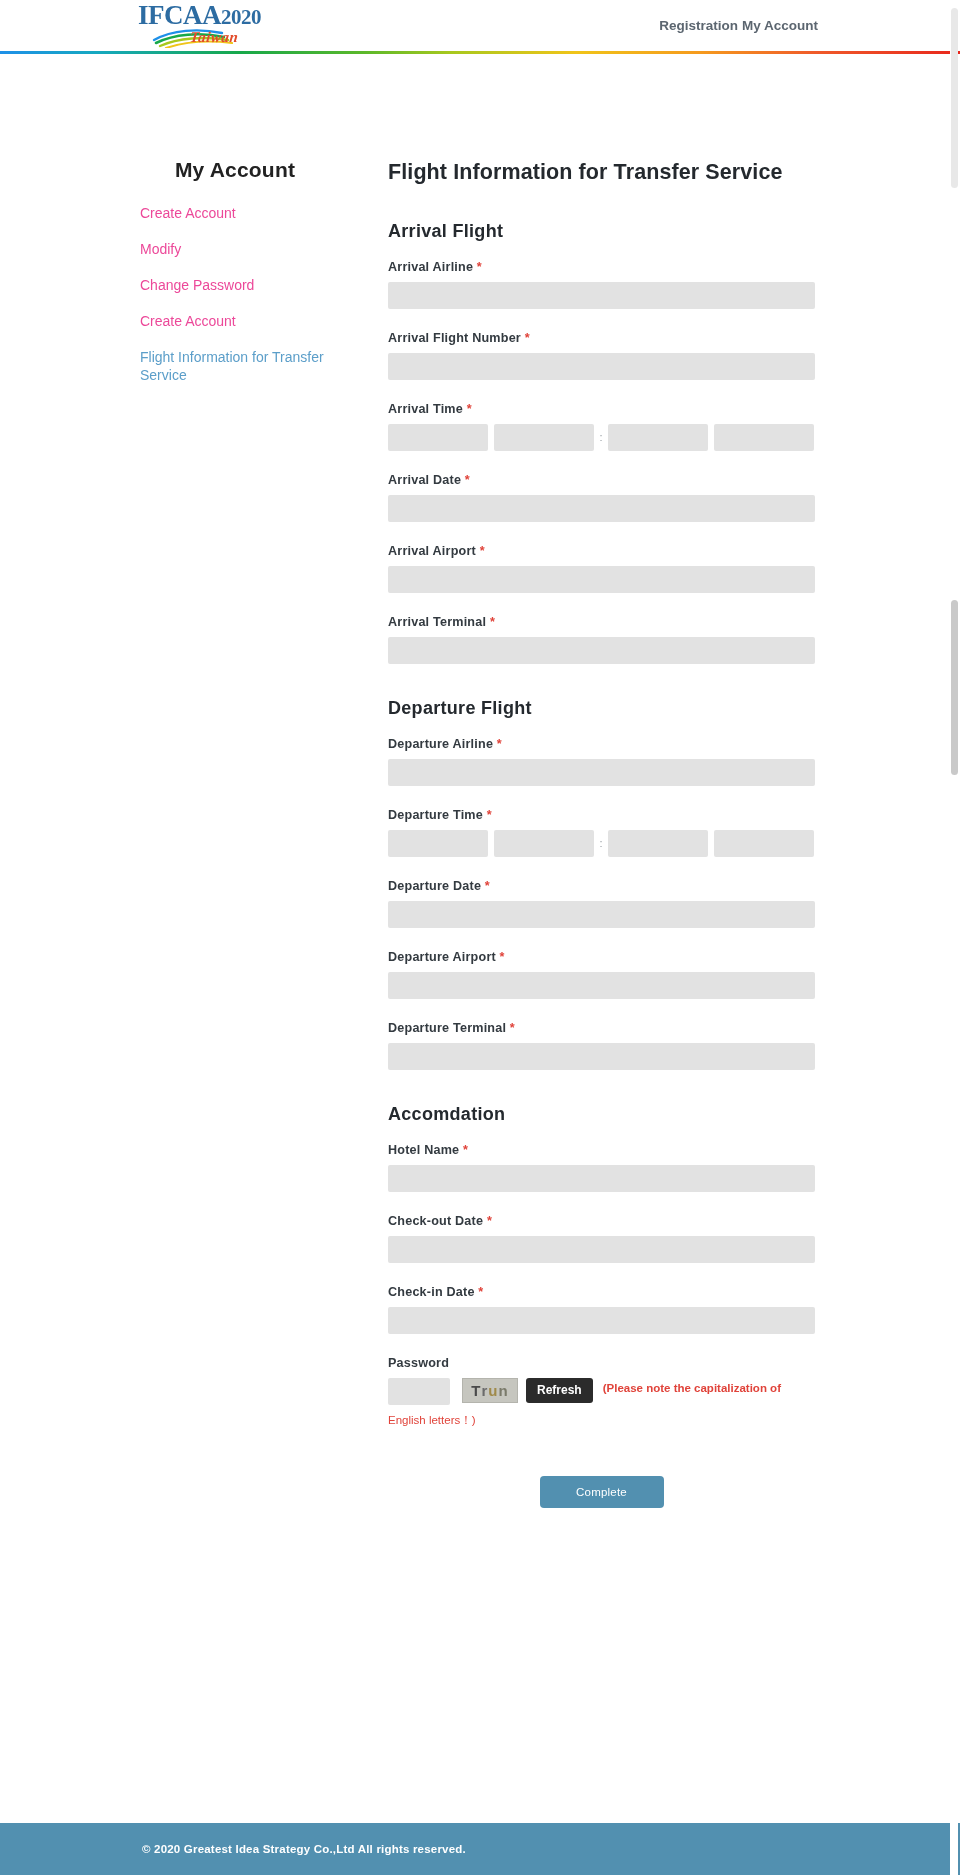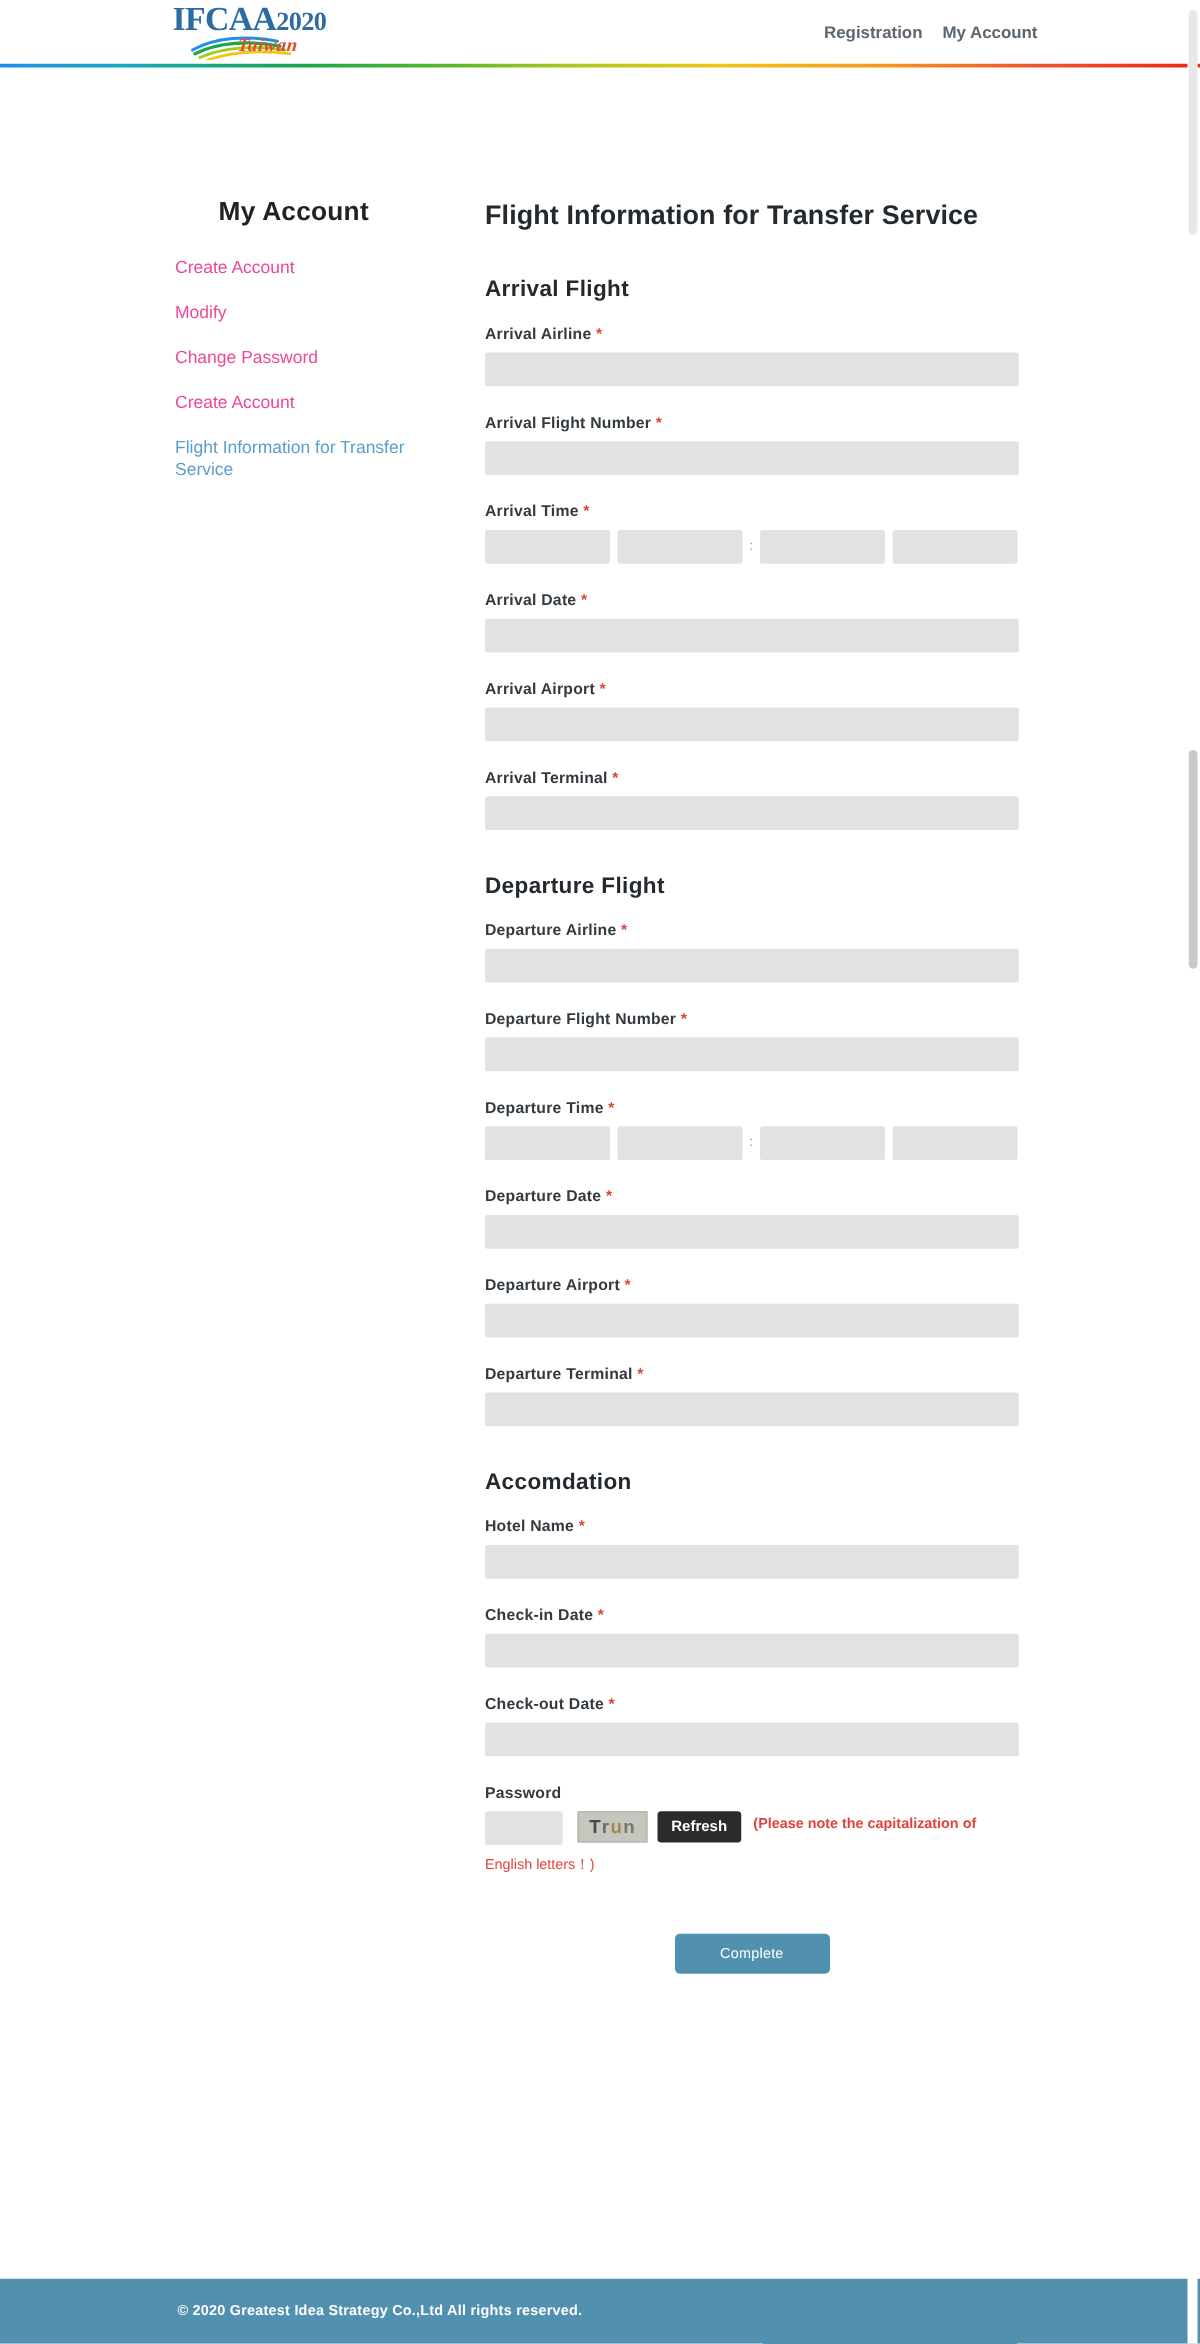--- a/index.html
+++ b/index.html
@@ -56,24 +56,24 @@
     font-family: "Liberation Serif", serif;
     font-style: italic;
     font-weight: 700;
     font-size: 15px;
     color: #e24b2a;
     letter-spacing: 0.5px;
     transform: skewX(-6deg);
   }
   .nav {
     position: absolute;
-    right: 130px;
+    right: 142px;
     top: 18px;
     display: flex;
-    gap: 16px;
+    gap: 4px;
   }
   .nav a {
     font-size: 13.5px;
     font-weight: 700;
     color: #5c6670;
     text-decoration: none;
     white-space: nowrap;
   }
   .rainbow {
     position: absolute;
@@ -368,24 +368,20 @@
       <input class="inp" type="text" placeholder="" style="">
     </div>
 
     <h3 class="section-title sp">Departure Flight</h3>
 
     <div class="field">
       <label><span>Departure Airline</span> <span class="req">*</span></label>
       <input class="inp" type="text" placeholder="" style="">
     </div>
 
-    <div class="field">
-      <label><span>Departure Flight Number</span> <span class="req">*</span></label>
-      <input class="inp" type="text" placeholder="" style="">
-    </div>
 
     <div class="field">
       <label><span>Departure Time</span> <span class="req">*</span></label>
       <div class="time-row">
         <input class="inp t1" type="text" style="">
         <input class="inp t2" type="text" style="">
         <span class="colon">:</span>
         <input class="inp t3" type="text" style="">
         <input class="inp t4" type="text" style="">
       </div>
@@ -407,26 +403,26 @@
     </div>
 
     <h3 class="section-title sp">Accomdation</h3>
 
     <div class="field">
       <label><span>Hotel Name</span> <span class="req">*</span></label>
       <input class="inp" type="text" placeholder="" style="">
     </div>
 
     <div class="field">
+      <label><span>Check-out Date</span> <span class="req">*</span></label>
+      <input class="inp" type="text" placeholder="" style="">
+    </div>
+
+    <div class="field">
       <label><span>Check-in Date</span> <span class="req">*</span></label>
-      <input class="inp" type="text" placeholder="" style="">
-    </div>
-
-    <div class="field">
-      <label><span>Check-out Date</span> <span class="req">*</span></label>
       <input class="inp" type="text" placeholder="" style="">
     </div>
 
     <div class="field" style="margin-bottom:0">
       <label class="captcha-label">Password</label>
       <div class="captcha-row">
         <input class="captcha-input" type="text" placeholder="" style="">
         <div class="captcha-img">
           <span>T</span>
             <span>r</span>

